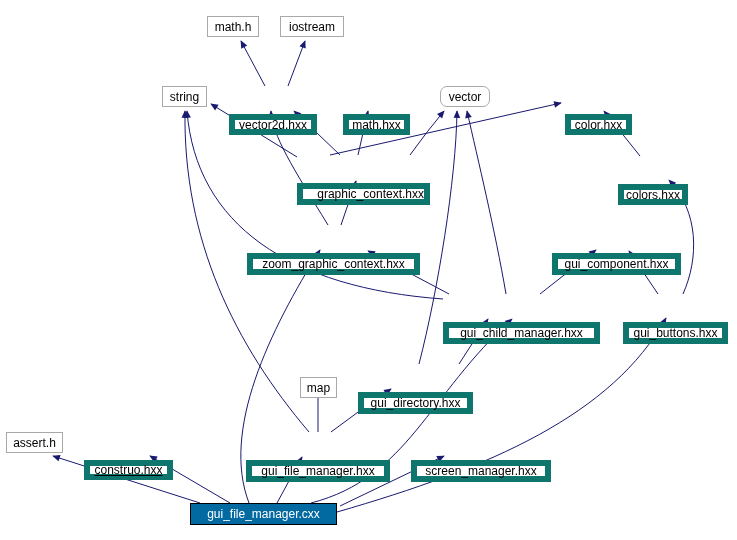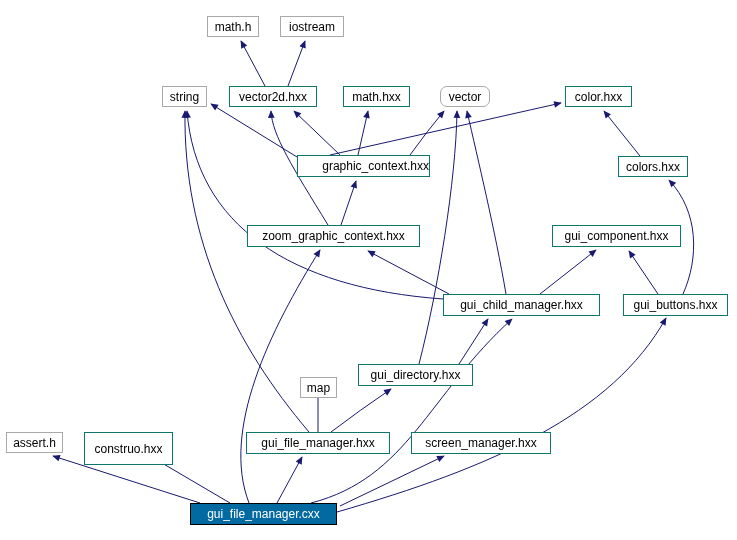--- a/index.html
+++ b/index.html
@@ -28,21 +28,21 @@
     box-sizing: border-box;
     display: flex;
     align-items: center;
     justify-content: center;
     font-size: 12px;
     line-height: 1;
     white-space: nowrap;
     background: #ffffff;
     cursor: pointer;
   }
-  .node.internal { border: 1px solid #0f766e; color: #000000; }
+  .node.internal { border: 6px solid #0f766e; color: #000000; margin-top: 28px; }
   .node.external { border: 1px solid #a9a9a9; color: #000000; }
   .node.main     { border: 1px solid #000000; background: #0369a1; color: #ffffff; }
 </style>
 </head>
 <body>
 
 <div id="stage">
   <svg id="edges" width="737" height="540" viewBox="0 0 737 540" xmlns="http://www.w3.org/2000/svg">
     <defs>
       <marker id="arrowhead" viewBox="0 0 10 10" refX="8.6" refY="5" markerWidth="9.5" markerHeight="8" orient="auto">
@@ -122,21 +122,21 @@
       </div>
       <div class="node external" style="left: 300px; top: 364px; width: 37px; height: 21px; margin-top: 13px;">
         <span>map</span>
       </div>
       <div class="node internal" style="left: 358px; top: 364px; width: 115px; height: 22px;">
         <span>gui_directory.hxx</span>
       </div>
       <div class="node external" style="left: 6px; top: 432px; width: 57px; height: 21px;">
         <span>assert.h</span>
       </div>
-      <div class="node internal" style="left: 84px; top: 432px; width: 89px; height: 33px;">
+      <div class="node internal" style="left: 84px; top: 432px; width: 89px; height: 20px; text-decoration: underline;">
         <span>construo.hxx</span>
       </div>
       <div class="node internal" style="left: 246px; top: 432px; width: 144px; height: 22px;">
         <span>gui_file_manager.hxx</span>
       </div>
       <div class="node internal" style="left: 411px; top: 432px; width: 140px; height: 22px;">
         <span>screen_manager.hxx</span>
       </div>
       <div class="node main" style="left: 190px; top: 503px; width: 147px; height: 22px;">
         <span>gui_file_manager.cxx</span>

